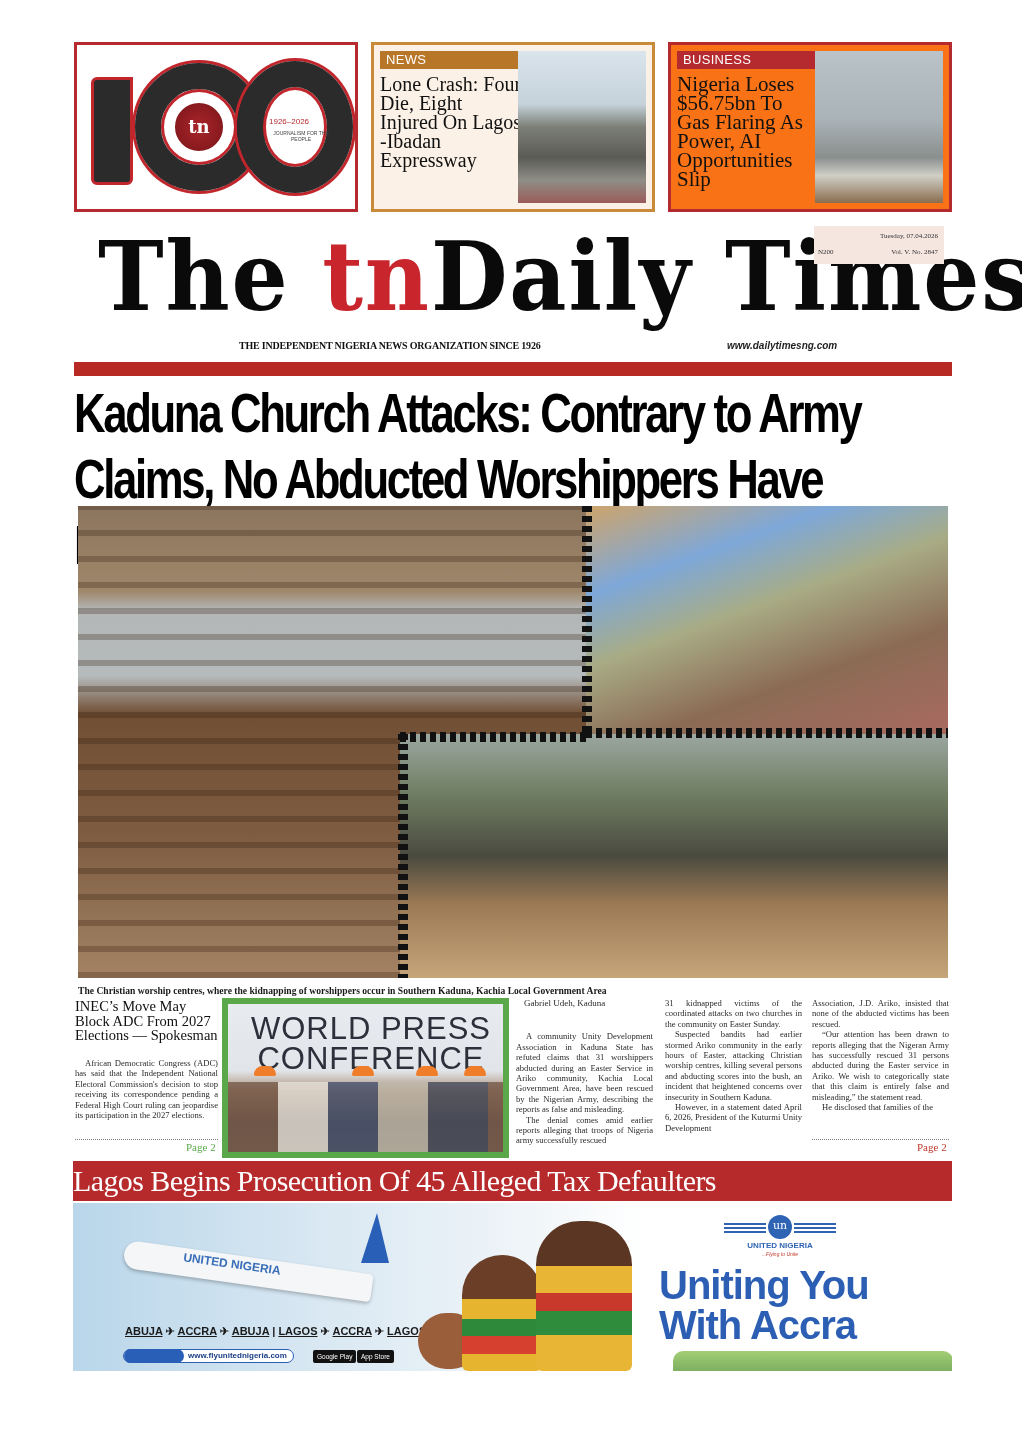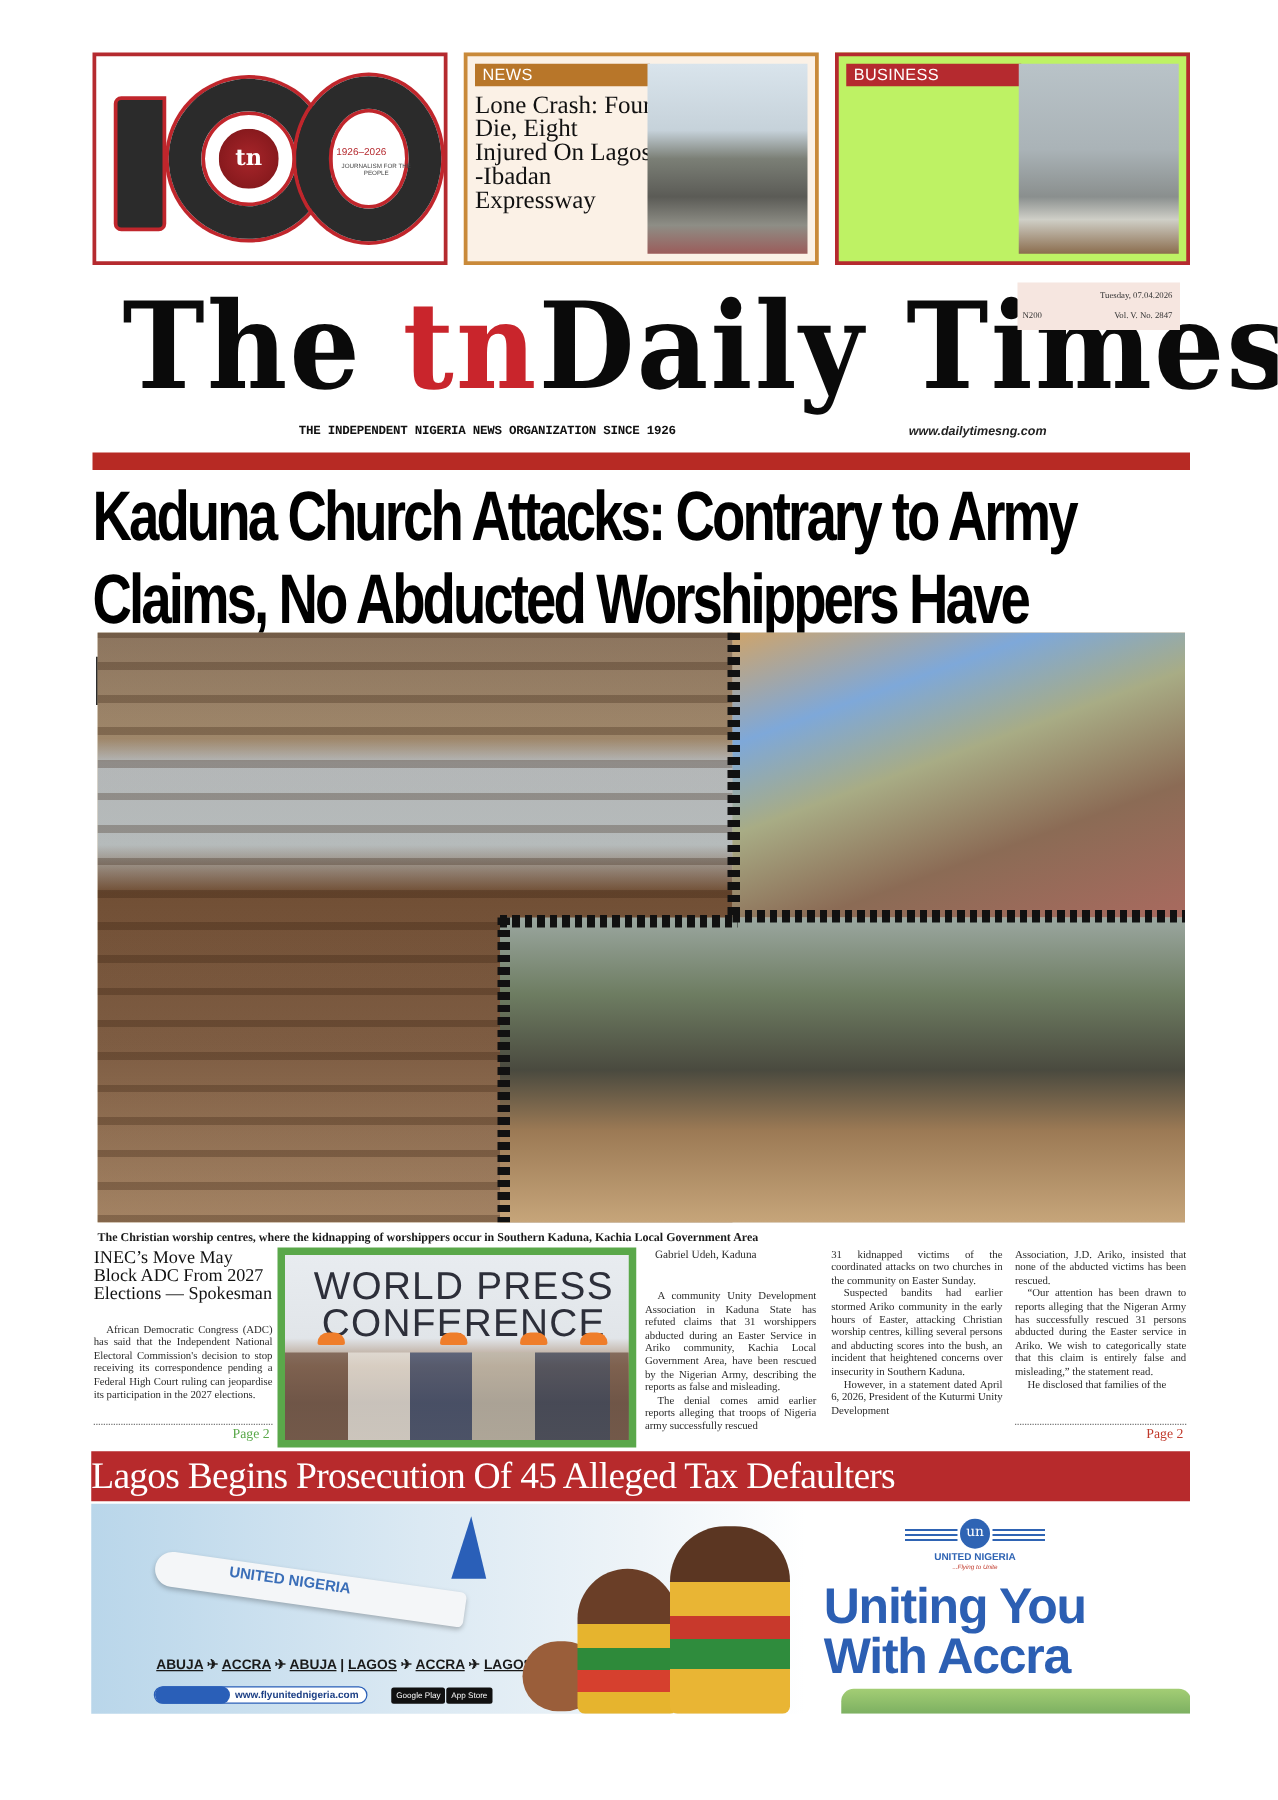--- a/index.html
+++ b/index.html
@@ -3,21 +3,21 @@
 <meta charset="utf-8">
 <style>
   * { box-sizing: border-box; margin: 0; padding: 0; }
   html, body { width: 1022px; height: 1440px; background: #ffffff; overflow: hidden; }
   body { position: relative; font-family: "Liberation Serif", serif; color: #1a1a1a; }
 
   
   .teaser { position: absolute; top: 42px; height: 170px; }
   .t-logo { left: 74px; width: 284px; border: 3px solid #b52a2f; background: #fff; }
   .t-news { left: 371px; width: 284px; border: 3px solid #c98a3a; background: #fbf1e6; }
-  .t-biz  { left: 668px; width: 284px; border: 3px solid #b52a2f; background: #bef264; }
+  .t-biz  { left: 668px; width: 284px; border: 3px solid #b52a2f; background: #f97316; }
 
   .t-tag { position: absolute; left: 6px; top: 6px; width: 140px; height: 18px;
            font-family: "Liberation Sans", sans-serif; font-size: 13px; color: #fff;
            padding-left: 6px; line-height: 18px; letter-spacing: 0.3px; }
   .t-news .t-tag { background: #b87629; }
   .t-biz .t-tag { background: #b52a2f; }
   .t-head { position: absolute; left: 6px; top: 30px; width: 142px;
             font-size: 20px; line-height: 19px; font-weight: normal; color: #111; }
   .t-news .t-head { font-size: 20px; }
   .t-biz .t-head { font-size: 21px; }
@@ -47,21 +47,21 @@
   .mast-title { position: absolute; left: 24px; top: 0px; width: 830px; text-align: center;
                 font-family: "DejaVu Serif", serif; font-weight: bold; font-size: 96px;
                 letter-spacing: 2px; color: #0a0a0a; line-height: 118px; white-space: nowrap;
                 transform: scaleX(0.92); transform-origin: left center; }
   .mast-tn { color: #c9252c; }
   .mast-box { position: absolute; left: 740px; top: 8px; width: 130px; height: 38px; background: #f6e6e0;
               font-size: 7px; color: #333; }
   .mast-date { position: absolute; right: 6px; top: 6px; }
   .mast-price { position: absolute; left: 4px; top: 22px; }
   .mast-vol { position: absolute; right: 6px; top: 22px; }
-  .mast-tag { position: absolute; left: 165px; top: 122px; font-family: Liberation Mono, monospace;
+  .mast-tag { position: absolute; left: 165px; top: 122px; font-family: Liberation Serif, serif;
               font-weight: bold; font-size: 10px; color: #111; letter-spacing: -0.2px; }
   .mast-url { position: absolute; left: 653px; top: 122px; font-family: "Liberation Sans", sans-serif;
               font-style: italic; font-size: 10px; color: #222; font-weight: bold; }
   .red-bar { position: absolute; left: 74px; top: 362px; width: 878px; height: 14px; background: #b72a24; }
 
   
   .headline { position: absolute; left: 74px; top: 380px; width: 880px;
               font-family: "Liberation Sans", sans-serif; font-weight: bold; font-size: 56px;
               line-height: 66px; color: #000; letter-spacing: -3px;
               transform: scaleX(0.78); transform-origin: left top; width: 1130px; }
@@ -168,20 +168,21 @@
 </div>
 
 <div class="teaser t-news">
   <div class="t-tag">NEWS</div>
   <div class="t-head">Lone Crash: Four Die, Eight Injured On Lagos -Ibadan Expressway</div>
   <div class="t-img"></div>
 </div>
 
 <div class="teaser t-biz">
   <div class="t-tag">BUSINESS</div>
+  <div class="t-head">Nigeria Loses $56.75bn To Gas Flaring As Power, AI Opportunities Slip</div>
   <div class="t-img"></div>
 </div>
 
 <div class="masthead">
   <div class="mast-title"><span>The </span><span class="mast-tn">tn</span><span>Daily Times</span></div>
   <div class="mast-box">
     <span class="mast-date">Tuesday, 07.04.2026</span>
     <span class="mast-price">N200</span>
     <span class="mast-vol">Vol. V.   No. 2847</span>
   </div>

